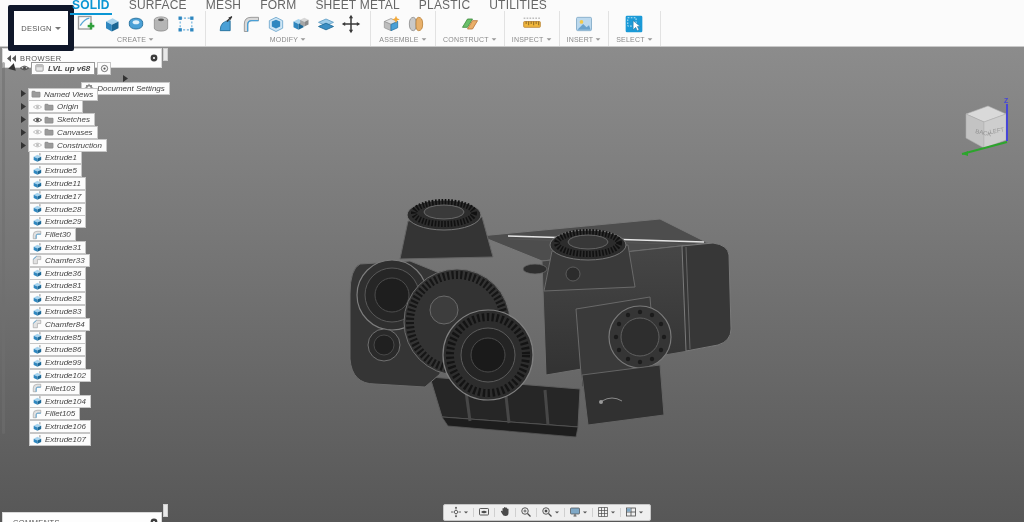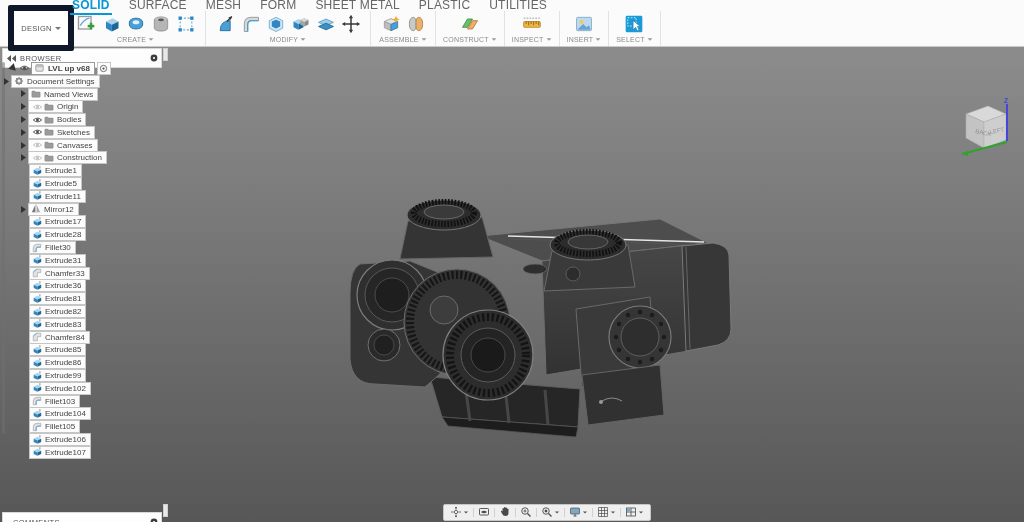--- a/index.html
+++ b/index.html
@@ -37,21 +37,21 @@
             font-size:7.5px;color:#555;letter-spacing:.4px;}
   .ph-title{flex:1;}
   .ph-gear{margin-right:3px;cursor:pointer;display:flex;}
   .ph-collapse{cursor:pointer;display:flex;margin:0 4px 0 4px;}
   .browser-header{top:48px;}
   .panel-tab-arrow{position:absolute;width:5px;height:13px;background:#e8e8e8;border:1px solid #cfcfcf;
             box-sizing:border-box;cursor:pointer;}
   .scrollbar{position:absolute;left:2px;top:63px;width:3px;height:372px;background:#6f6f6f;opacity:.55;border-radius:2px;}
 
   .tree{position:absolute;left:2px;top:63px;width:230px;}
-  .tree-row{display:flex;align-items:center;height:12.8px;}
+  .tree-row{display:flex;align-items:center;height:12.8px;font-style:italic;}
   .tr-arrow{width:8px;display:flex;justify-content:center;margin-right:1px;cursor:pointer;}
   .tbox{display:inline-flex;align-items:center;background:#fcfcfc;border:1px solid #c6c6c6;
         height:11px;padding:0 4px 0 2px;cursor:pointer;}
   .tbox.sel{border:1px solid #9a9a9a;box-shadow:0 0 0 1px #fff inset;}
   .tl{font-size:8px;color:#444;margin-left:3px;white-space:nowrap;}
   .eye{display:flex;margin:0 1px;cursor:pointer;}
   .eye.dim{opacity:.35;}
   .radio-box{display:inline-flex;align-items:center;justify-content:center;background:#fcfcfc;
         border:1px solid #c6c6c6;width:12px;height:11px;margin-left:2px;cursor:pointer;}
 
@@ -369,21 +369,21 @@
               </svg></span>
             <span class="tl" style="font-weight:bold;">LVL up v68</span>
           </span>
           <span class="radio-box">
             <svg width="9" height="9" viewBox="0 0 12 12">
               <circle cx="6" cy="6" r="4.2" fill="none" stroke="#555" stroke-width="1.1"></circle>
               <circle cx="6" cy="6" r="1.5" fill="#555"></circle>
             </svg>
           </span>
         </div>
-        <div class="tree-row" style="">
+        <div class="tree-row" style="padding-left: 17px; flex-direction: column;">
           <span class="tr-arrow">
             <svg width="5" height="7" viewBox="0 0 5 7">
               <polygon points="0,0 5,3.5 0,7" fill="#333"></polygon>
             </svg>
           </span>
           <span class="tbox">
             <span><svg width="10" height="10" viewBox="0 0 12 12">
                 <circle cx="6" cy="6" r="3.1" fill="none" stroke="#8a8a8a" stroke-width="1.6"></circle>
                 <path d="M6,1 L6,11 M1,6 L11,6 M2.5,2.5 L9.5,9.5 M9.5,2.5 L2.5,9.5" stroke="#8a8a8a" stroke-width="1.2"></path>
                 <circle cx="6" cy="6" r="1.4" fill="#fdfdfd"></circle>
@@ -432,77 +432,58 @@
           <span class="tbox">
             <span class="eye ">
               <svg width="11" height="10" viewBox="0 0 12 12">
                 <path d="M1,6 Q6,1.5 11,6 Q6,10.5 1,6 Z" fill="none" stroke="#4a4a4a" stroke-width="1.1"></path>
                 <circle cx="6" cy="6" r="1.7" fill="#4a4a4a"></circle>
               </svg>
             </span>
             <span><svg width="10" height="10" viewBox="0 0 12 12">
                 <path d="M1,3.5 Q1,2.5 2,2.5 L4.5,2.5 L5.5,3.7 L10.5,3.7 Q11,3.7 11,4.5 L11,9 Q11,9.8 10.2,9.8 L1.8,9.8 Q1,9.8 1,9 Z" fill="#9b9b9b" stroke="#7c7c7c" stroke-width=".5"></path>
               </svg></span>
-            <span class="tl">Bodies</span>
+            <span class="tl">Sketches</span>
           </span>
         </div>
         <div class="tree-row" style="padding-left: 17px;">
           <span class="tr-arrow">
             <svg width="5" height="7" viewBox="0 0 5 7">
               <polygon points="0,0 5,3.5 0,7" fill="#333"></polygon>
             </svg>
           </span>
           <span class="tbox">
-            <span class="eye ">
+            <span class="eye dim">
               <svg width="11" height="10" viewBox="0 0 12 12">
                 <path d="M1,6 Q6,1.5 11,6 Q6,10.5 1,6 Z" fill="none" stroke="#4a4a4a" stroke-width="1.1"></path>
                 <circle cx="6" cy="6" r="1.7" fill="#4a4a4a"></circle>
               </svg>
             </span>
             <span><svg width="10" height="10" viewBox="0 0 12 12">
                 <path d="M1,3.5 Q1,2.5 2,2.5 L4.5,2.5 L5.5,3.7 L10.5,3.7 Q11,3.7 11,4.5 L11,9 Q11,9.8 10.2,9.8 L1.8,9.8 Q1,9.8 1,9 Z" fill="#9b9b9b" stroke="#7c7c7c" stroke-width=".5"></path>
               </svg></span>
-            <span class="tl">Sketches</span>
+            <span class="tl">Canvases</span>
           </span>
         </div>
         <div class="tree-row" style="padding-left: 17px;">
           <span class="tr-arrow">
             <svg width="5" height="7" viewBox="0 0 5 7">
               <polygon points="0,0 5,3.5 0,7" fill="#333"></polygon>
             </svg>
           </span>
           <span class="tbox">
             <span class="eye dim">
               <svg width="11" height="10" viewBox="0 0 12 12">
                 <path d="M1,6 Q6,1.5 11,6 Q6,10.5 1,6 Z" fill="none" stroke="#4a4a4a" stroke-width="1.1"></path>
                 <circle cx="6" cy="6" r="1.7" fill="#4a4a4a"></circle>
               </svg>
             </span>
             <span><svg width="10" height="10" viewBox="0 0 12 12">
                 <path d="M1,3.5 Q1,2.5 2,2.5 L4.5,2.5 L5.5,3.7 L10.5,3.7 Q11,3.7 11,4.5 L11,9 Q11,9.8 10.2,9.8 L1.8,9.8 Q1,9.8 1,9 Z" fill="#9b9b9b" stroke="#7c7c7c" stroke-width=".5"></path>
               </svg></span>
-            <span class="tl">Canvases</span>
-          </span>
-        </div>
-        <div class="tree-row" style="padding-left: 17px;">
-          <span class="tr-arrow">
-            <svg width="5" height="7" viewBox="0 0 5 7">
-              <polygon points="0,0 5,3.5 0,7" fill="#333"></polygon>
-            </svg>
-          </span>
-          <span class="tbox">
-            <span class="eye dim">
-              <svg width="11" height="10" viewBox="0 0 12 12">
-                <path d="M1,6 Q6,1.5 11,6 Q6,10.5 1,6 Z" fill="none" stroke="#4a4a4a" stroke-width="1.1"></path>
-                <circle cx="6" cy="6" r="1.7" fill="#4a4a4a"></circle>
-              </svg>
-            </span>
-            <span><svg width="10" height="10" viewBox="0 0 12 12">
-                <path d="M1,3.5 Q1,2.5 2,2.5 L4.5,2.5 L5.5,3.7 L10.5,3.7 Q11,3.7 11,4.5 L11,9 Q11,9.8 10.2,9.8 L1.8,9.8 Q1,9.8 1,9 Z" fill="#9b9b9b" stroke="#7c7c7c" stroke-width=".5"></path>
-              </svg></span>
             <span class="tl">Construction</span>
           </span>
         </div>
         <div class="tree-row" style="padding-left: 27px;">
           <span class="tbox">
             <span><svg width="10" height="11" viewBox="0 0 12 12">
                 <polygon points="2,5 6.5,2.8 11,5 6.5,7.2" fill="#a8d4ee"></polygon>
                 <polygon points="2,5 6.5,7.2 6.5,11.2 2,9" fill="#2e87c0"></polygon>
                 <polygon points="6.5,7.2 11,5 11,9 6.5,11.2" fill="#1b6795"></polygon>
                 <path d="M9.5,3.6 L9.5,0.8" stroke="#777" stroke-width="1"></path>
@@ -525,55 +506,51 @@
           <span class="tbox">
             <span><svg width="10" height="11" viewBox="0 0 12 12">
                 <polygon points="2,5 6.5,2.8 11,5 6.5,7.2" fill="#a8d4ee"></polygon>
                 <polygon points="2,5 6.5,7.2 6.5,11.2 2,9" fill="#2e87c0"></polygon>
                 <polygon points="6.5,7.2 11,5 11,9 6.5,11.2" fill="#1b6795"></polygon>
                 <path d="M9.5,3.6 L9.5,0.8" stroke="#777" stroke-width="1"></path>
               </svg></span>
             <span class="tl">Extrude11</span>
           </span>
         </div>
-        <div class="tree-row" style="padding-left: 17px;">
-          <span class="tr-arrow">
-            <svg width="5" height="7" viewBox="0 0 5 7">
-              <polygon points="0,0 5,3.5 0,7" fill="#333"></polygon>
-            </svg>
-          </span>
-          <span class="tbox">
-            <span><svg width="10" height="11" viewBox="0 0 12 12">
-                <polygon points="1,10.5 5,2 5,10.5" fill="#777"></polygon>
-                <polygon points="11,10.5 7,2 7,10.5" fill="#a9a9a9"></polygon>
-                <line x1="6" y1="1" x2="6" y2="11.5" stroke="#555" stroke-width=".7" stroke-dasharray="1.4,1"></line>
-              </svg></span>
-            <span class="tl">Mirror12</span>
-          </span>
-        </div>
         <div class="tree-row" style="padding-left: 27px;">
           <span class="tbox">
             <span><svg width="10" height="11" viewBox="0 0 12 12">
                 <polygon points="2,5 6.5,2.8 11,5 6.5,7.2" fill="#a8d4ee"></polygon>
                 <polygon points="2,5 6.5,7.2 6.5,11.2 2,9" fill="#2e87c0"></polygon>
                 <polygon points="6.5,7.2 11,5 11,9 6.5,11.2" fill="#1b6795"></polygon>
                 <path d="M9.5,3.6 L9.5,0.8" stroke="#777" stroke-width="1"></path>
               </svg></span>
             <span class="tl">Extrude17</span>
           </span>
         </div>
         <div class="tree-row" style="padding-left: 27px;">
           <span class="tbox">
             <span><svg width="10" height="11" viewBox="0 0 12 12">
                 <polygon points="2,5 6.5,2.8 11,5 6.5,7.2" fill="#a8d4ee"></polygon>
                 <polygon points="2,5 6.5,7.2 6.5,11.2 2,9" fill="#2e87c0"></polygon>
                 <polygon points="6.5,7.2 11,5 11,9 6.5,11.2" fill="#1b6795"></polygon>
                 <path d="M9.5,3.6 L9.5,0.8" stroke="#777" stroke-width="1"></path>
               </svg></span>
             <span class="tl">Extrude28</span>
+          </span>
+        </div>
+        <div class="tree-row" style="padding-left: 27px;">
+          <span class="tbox">
+            <span><svg width="10" height="11" viewBox="0 0 12 12">
+                <polygon points="2,5 6.5,2.8 11,5 6.5,7.2" fill="#a8d4ee"></polygon>
+                <polygon points="2,5 6.5,7.2 6.5,11.2 2,9" fill="#2e87c0"></polygon>
+                <polygon points="6.5,7.2 11,5 11,9 6.5,11.2" fill="#1b6795"></polygon>
+                <path d="M9.5,3.6 L9.5,0.8" stroke="#777" stroke-width="1"></path>
+              </svg></span>
+            <span class="tl">Extrude29</span>
           </span>
         </div>
         <div class="tree-row" style="padding-left: 27px;">
           <span class="tbox">
             <span><svg width="10" height="10" viewBox="0 0 12 12">
                 <path d="M1.5,10.5 L1.5,6 Q1.5,1.5 6,1.5 L10.5,1.5 L10.5,5 L7,5 Q5,5 5,7 L5,10.5 Z" fill="#e2e2e2" stroke="#9a9a9a" stroke-width=".7"></path>
                 <path d="M5,10.5 L5,7 Q5,5 7,5 L10.5,5" fill="none" stroke="#4aa0d6" stroke-width="1"></path>
               </svg></span>
             <span class="tl">Fillet30</span>
           </span>

